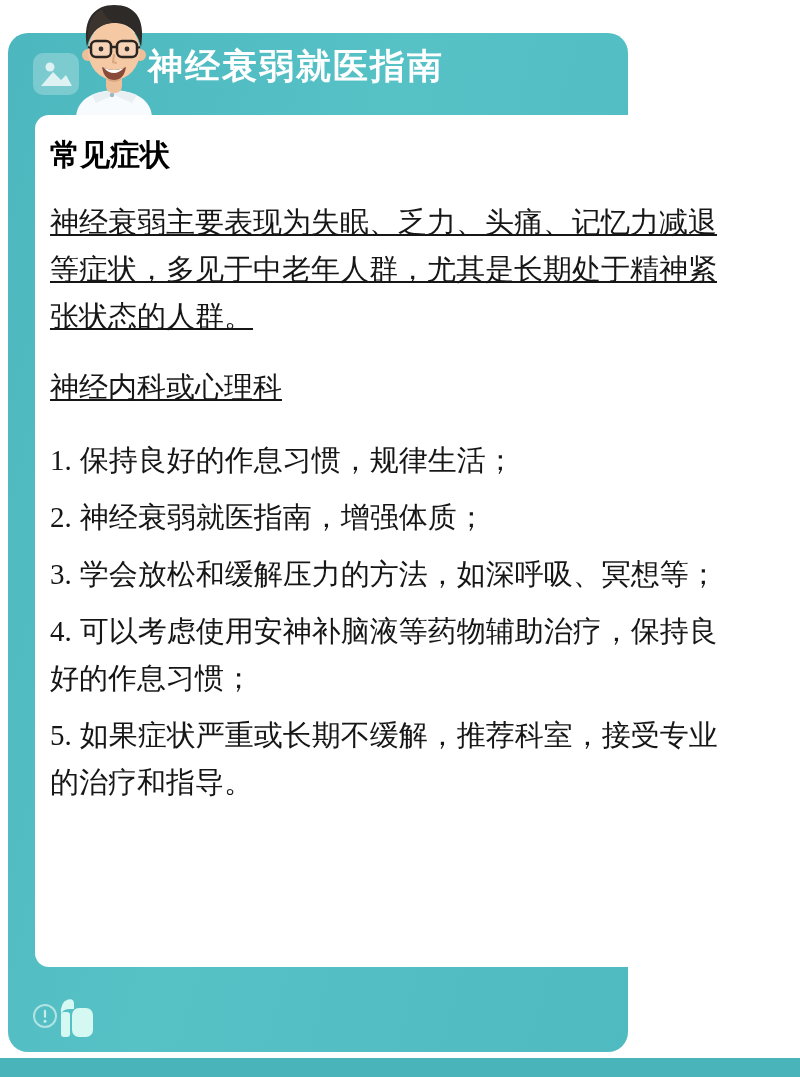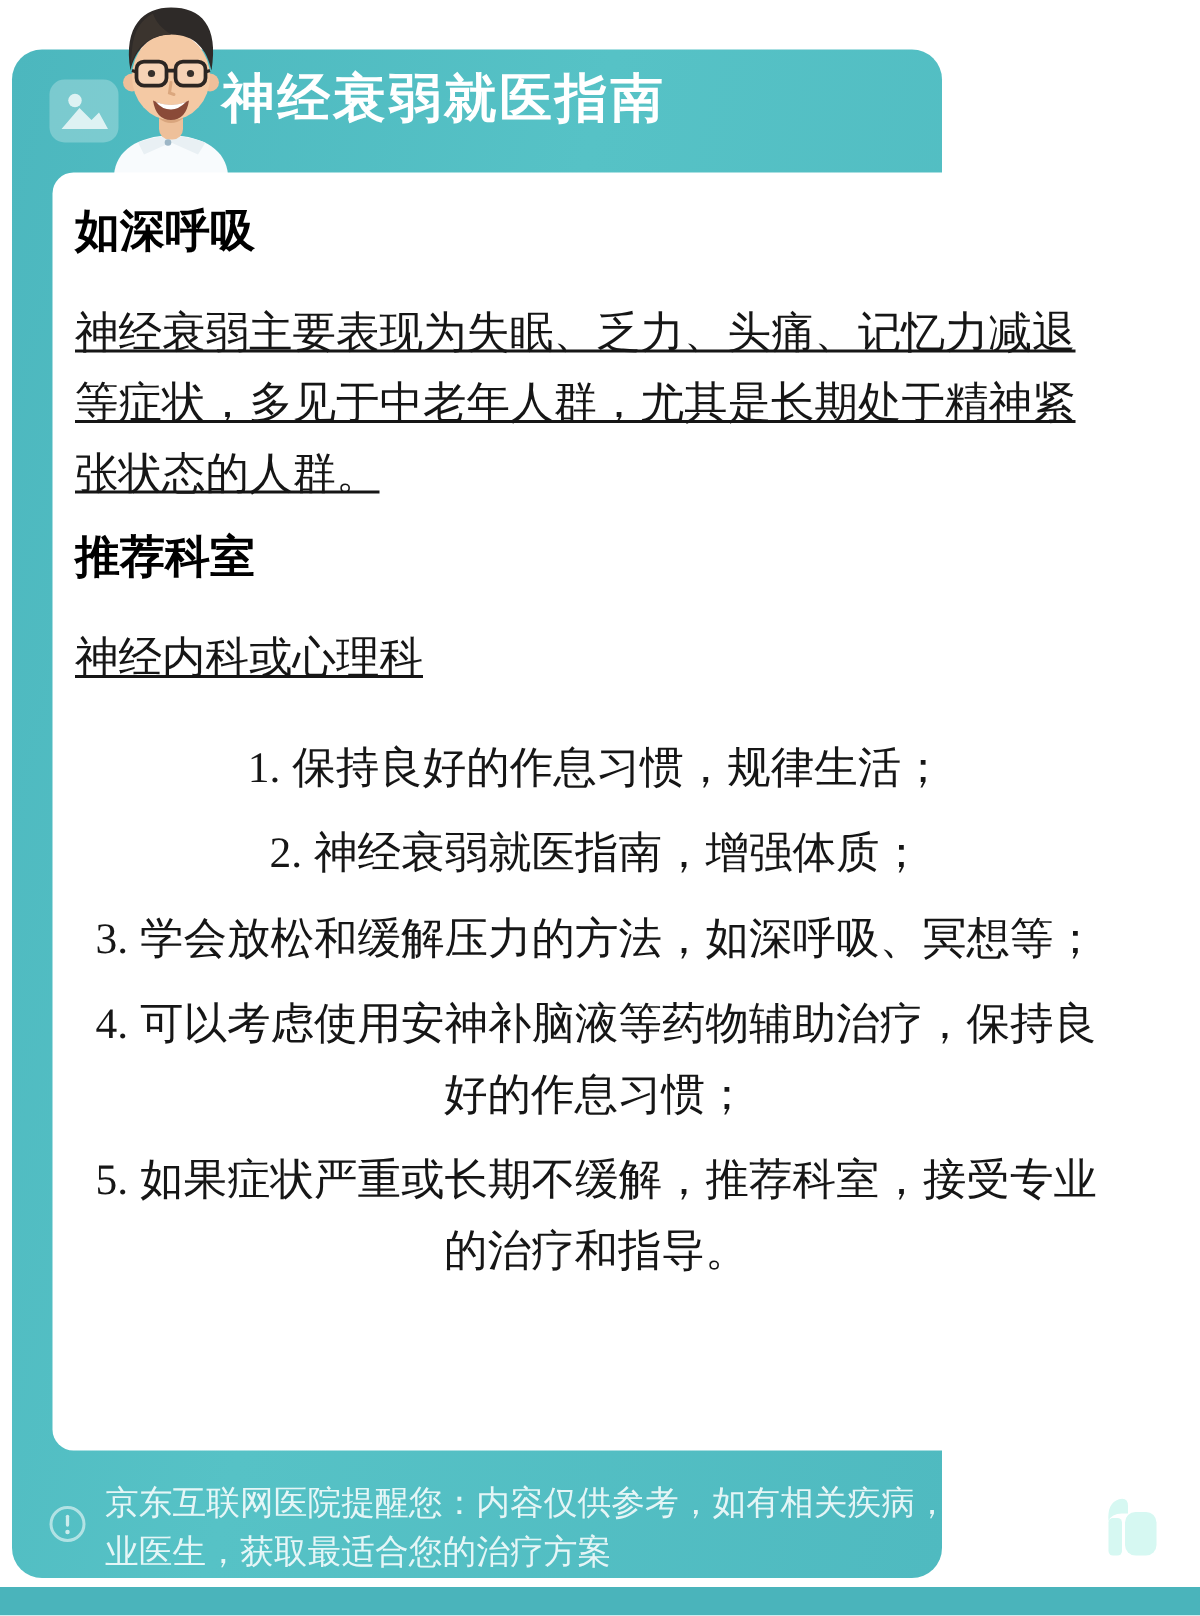--- a/index.html
+++ b/index.html
@@ -28,21 +28,21 @@
   }
   .card{
     position:absolute;left:27px;top:82px;width:728px;height:852px;
     background:#ffffff;border-radius:14px;box-sizing:border-box;
     padding:8px 18px 0 15px;color:#161616;overflow:hidden;z-index:2;
   }
   .sec-heading{
     font-size:30px;line-height:40px;font-weight:700;margin:12px 0 0;color:#000000;
   }
   .body-text{font-size:29px;line-height:47px;margin:24px 0 0;text-decoration:underline;}
-  .li{font-size:29px;line-height:47px;margin:10px 0 0;text-align:center;}
+  .li{font-size:29px;line-height:47px;margin:10px 0 0;}
   .li.first{margin-top:26px;}
   .num{font-family:"Liberation Serif","DejaVu Serif",serif;margin-right:8px;}
   .footer-row{
     position:absolute;left:24px;top:952px;width:740px;
     display:flex;align-items:flex-start;
   }
   .info-icon{width:26px;height:26px;margin-top:18px;flex:none;}
   .info-icon svg{display:block;width:100%;height:100%;}
   .disclaimer{
     margin:0 10px 0 12px;width:662px;font-size:22.5px;line-height:33px;
@@ -89,42 +89,40 @@
       <circle cx="65" cy="46" r="2.4" fill="#35302c"></circle>
       <path d="M52 52 L51 59 L54 60" stroke="#dba77e" stroke-width="2" fill="none" stroke-linecap="round"></path>
       <path d="M40 64 Q52 70 64 64 Q62 77 52 77 Q42 77 40 64 Z" fill="#8a4a38"></path>
       <path d="M42 65 Q52 69 62 65 Q57 70 52 70 Q46 70 42 65 Z" fill="#ffffff"></path>
     </svg>
   </div>
 
   <div class="guide-title">神经衰弱就医指南</div>
 
   <div class="card">
-    <h2 class="sec-heading">如深呼吸</h2>
+    <h2 class="sec-heading">常见症状</h2>
     <p class="body-text">神经衰弱主要表现为失眠、乏力、头痛、记忆力减退等症状，多见于中老年人群，尤其是长期处于精神紧张状态的人群。</p>
 
-    <h2 class="sec-heading">推荐科室</h2>
     <p class="body-text">神经内科或心理科</p>
 
     <p class="li first"><span class="num">1.</span><span>保持良好的作息习惯，规律生活；</span></p>
     <p class="li"><span class="num">2.</span><span>神经衰弱就医指南，增强体质；</span></p>
     <p class="li"><span class="num">3.</span><span>学会放松和缓解压力的方法，如深呼吸、冥想等；</span></p>
     <p class="li"><span class="num">4.</span><span>可以考虑使用安神补脑液等药物辅助治疗，保持良好的作息习惯；</span></p>
     <p class="li"><span class="num">5.</span><span>如果症状严重或长期不缓解，推荐科室，接受专业的治疗和指导。</span></p>
   </div>
 
   <div class="footer-row">
     <div class="info-icon">
       <svg viewBox="0 0 26 26" xmlns="http://www.w3.org/2000/svg">
         <circle cx="13" cy="13" r="11" stroke="rgba(255,255,255,0.55)" stroke-width="2" fill="none"></circle>
         <rect x="11.9" y="6.8" width="2.2" height="8" rx="1.1" fill="rgba(255,255,255,0.7)"></rect>
         <circle cx="13" cy="18.3" r="1.5" fill="rgba(255,255,255,0.7)"></circle>
       </svg>
     </div>
-    <p class="disclaimer">京东互联网医院提醒您：内容仅供参考，如有相关疾病，请咨询专业医生，获取最适合您的治疗方案</p>
     <button class="thumb-btn">
       <svg viewBox="0 0 36 42" xmlns="http://www.w3.org/2000/svg">
         <path d="M3 17 Q2 5 10 2.5 Q16 1 16 7 L16 12 L12 12 Q5 12 3 17 Z" fill="#d6f8f2"></path>
         <rect x="3" y="15" width="9" height="25" rx="3" fill="#d6f8f2"></rect>
         <rect x="14" y="11" width="21" height="29" rx="7" fill="#d6f8f2"></rect>
       </svg>
     </button>
   </div>
 
 </div>

